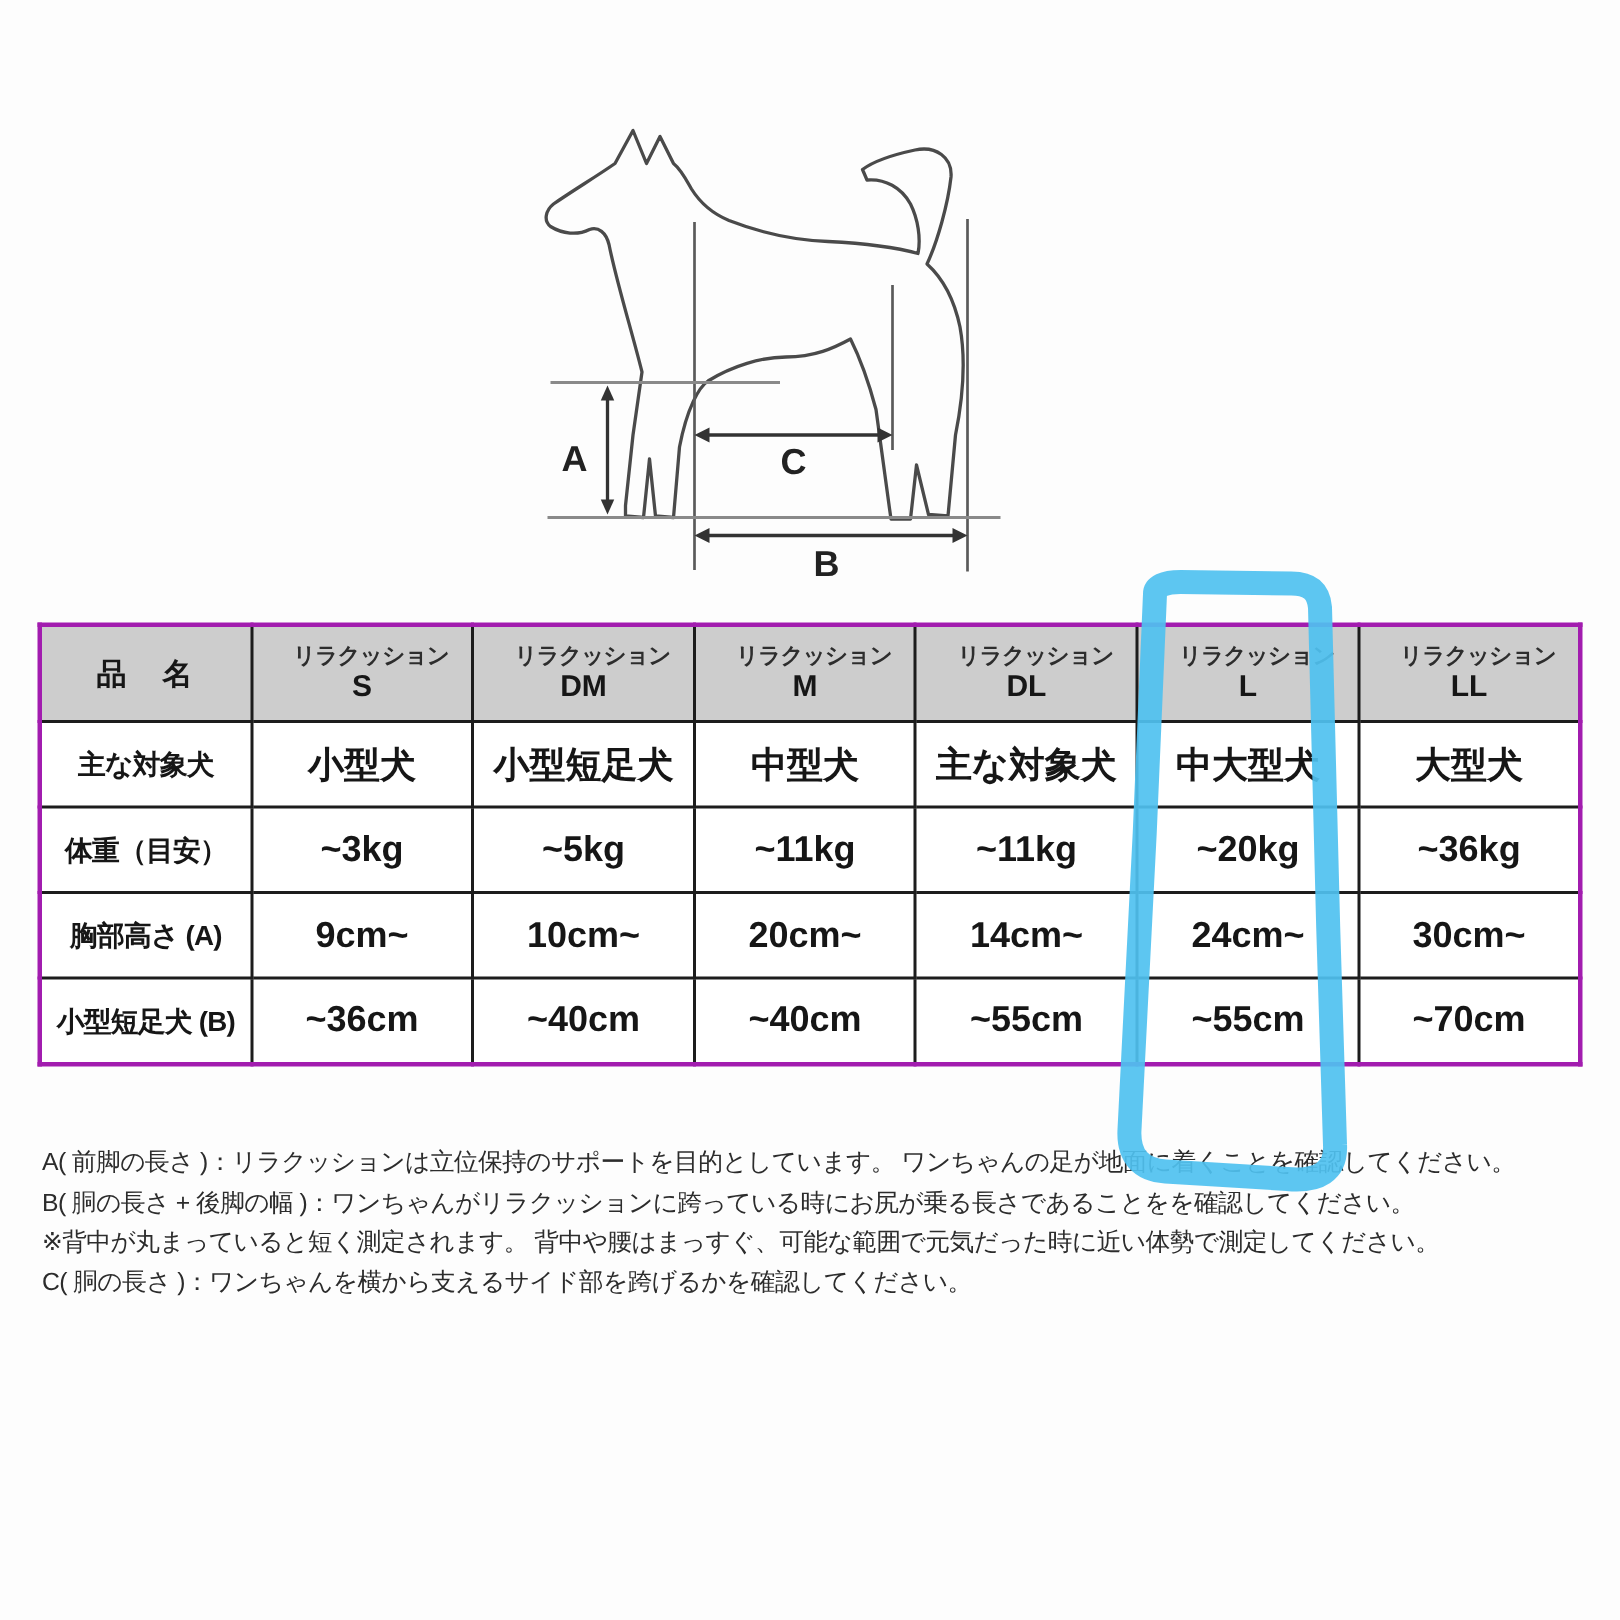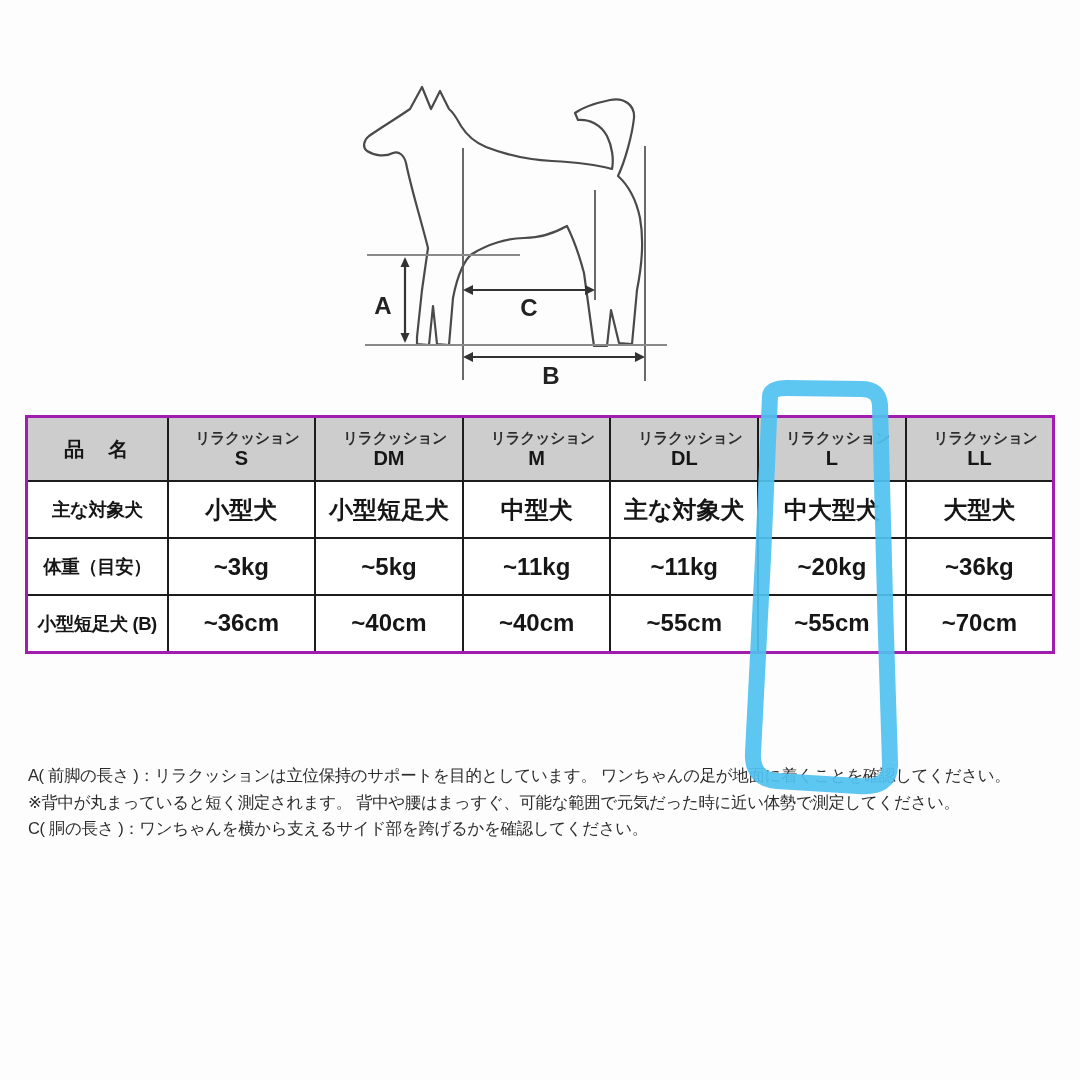--- a/index.html
+++ b/index.html
@@ -129,33 +129,43 @@
     <tr>
       <td><span class="row-label">体重（目安）</span></td>
       <td><span class="val">~3kg</span></td>
       <td><span class="val">~5kg</span></td>
       <td><span class="val">~11kg</span></td>
       <td><span class="val">~11kg</span></td>
       <td><span class="val">~20kg</span></td>
       <td><span class="val">~36kg</span></td>
     </tr>
     <tr>
+      <td><span class="row-label">胸部高さ (A)</span></td>
+      <td><span class="val">9cm~</span></td>
+      <td><span class="val">10cm~</span></td>
+      <td><span class="val">20cm~</span></td>
+      <td><span class="val">14cm~</span></td>
+      <td><span class="val">24cm~</span></td>
+      <td><span class="val">30cm~</span></td>
+    </tr>
+    <tr>
       <td><span class="row-label">小型短足犬 (B)</span></td>
       <td><span class="val">~36cm</span></td>
       <td><span class="val">~40cm</span></td>
       <td><span class="val">~40cm</span></td>
       <td><span class="val">~55cm</span></td>
       <td><span class="val">~55cm</span></td>
       <td><span class="val">~70cm</span></td>
     </tr>
   </tbody>
 </table>
 
 <div class="footnotes">
   <p>A( 前脚の長さ )：リラクッションは立位保持のサポートを目的としています。 ワンちゃんの足が地面に着くことを確認してください。</p>
+  <p>B( 胴の長さ + 後脚の幅 )：ワンちゃんがリラクッションに跨っている時にお尻が乗る長さであることをを確認してください。</p>
   <p>※背中が丸まっていると短く測定されます。 背中や腰はまっすぐ、可能な範囲で元気だった時に近い体勢で測定してください。</p>
   <p>C( 胴の長さ )：ワンちゃんを横から支えるサイド部を跨げるかを確認してください。</p>
 </div>
 
 <svg class="marker-overlay" viewBox="0 0 1080 1080" width="1080" height="1080">
   <path d="M 770,396
            C 766,500 758,670 753,753
            C 752,771 761,780 777,781
            L 858,786
            C 879,788 891,781 890,763

